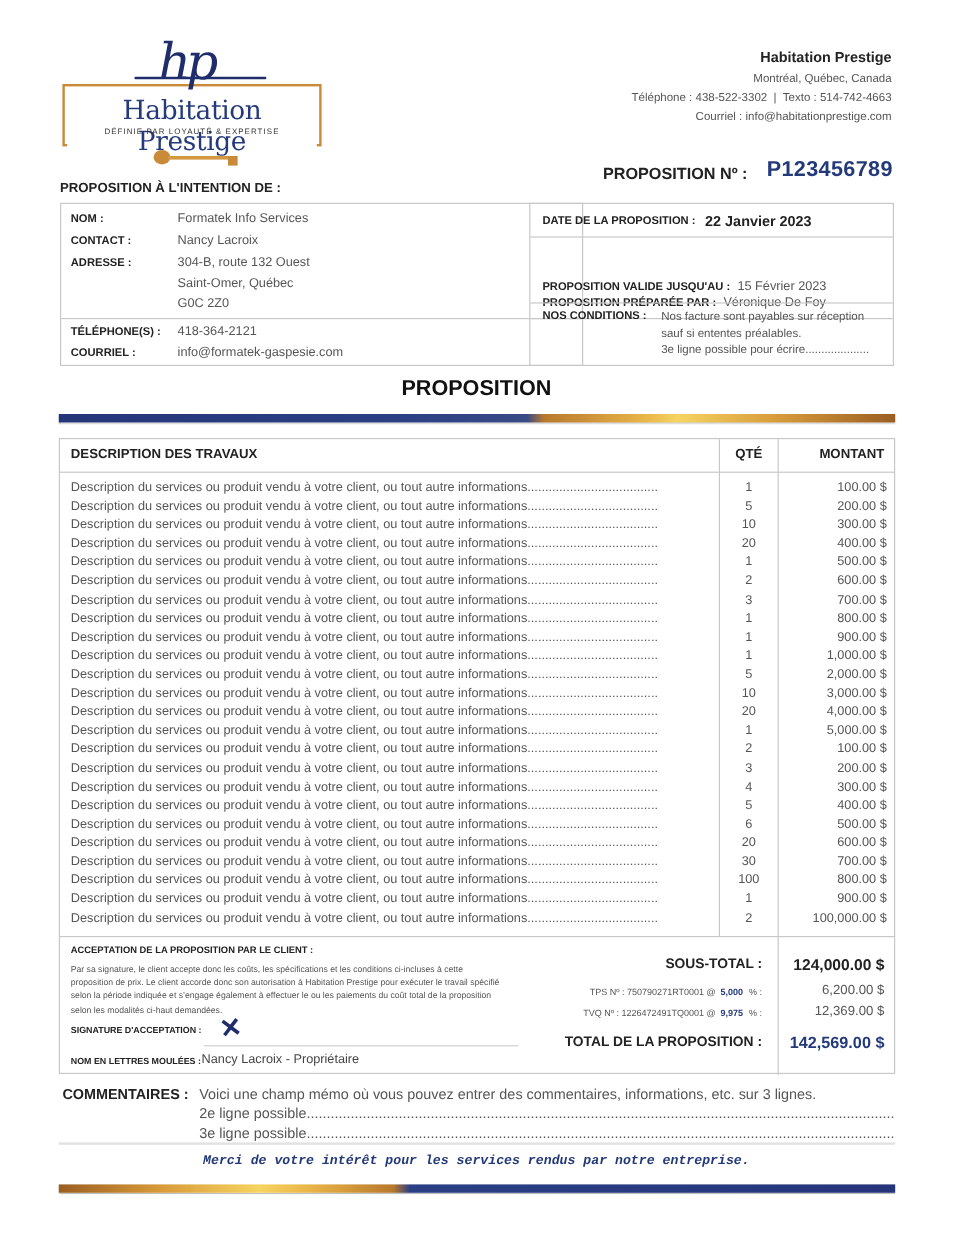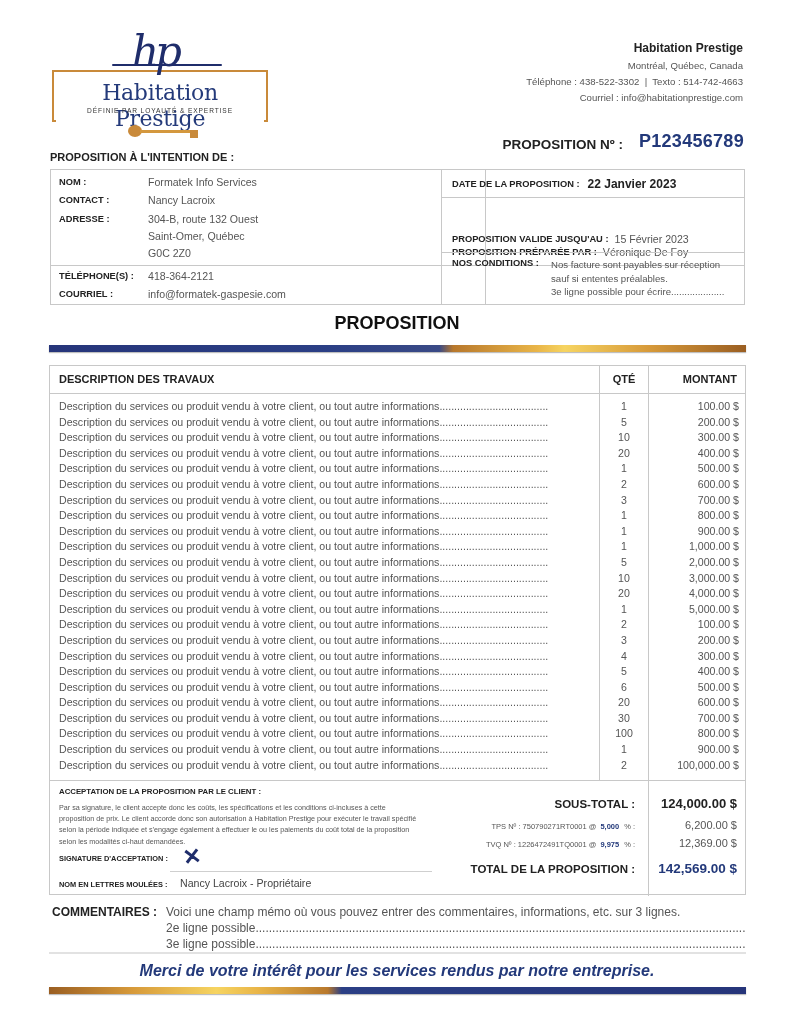--- a/index.html
+++ b/index.html
@@ -69,38 +69,38 @@
   .row .q { position:absolute; left: 550px; width: 48px; text-align: center; }
   .row .m { position:absolute; right: 8px; text-align: right; }
 
   
   .acc-title { position:absolute; left: 9px; top: 421px; font-weight: bold; font-size: 7.8px; color: #222; }
   .acc-text { position:absolute; left: 9px; top: 436px; width: 362px; font-size: 7.2px; line-height: 11.2px; color: #555; }
   .sig-lbl { position:absolute; left: 9px; top: 488px; font-weight: bold; font-size: 7.4px; color: #222; }
   .sig-x { position:absolute; left: 133px; top: 480px; font-size: 22px; font-weight: bold; color: #1f2d6b; transform: rotate(-8deg); line-height: 22px; }
   .sig-line { position:absolute; left: 120px; top: 505px; width: 262px; border-top: 1px solid #cfcfcf; }
   .name-lbl { position:absolute; left: 9px; top: 514px; font-weight: bold; font-size: 7.4px; color: #222; }
-  .name-val { position:absolute; left: 130px; top: 511px; font-size: 10.6px; color: #444; }
+  .name-val { position:absolute; left: 118px; top: 511px; font-size: 10.6px; color: #444; }
 
   
   .tot-lbl { position:absolute; right: 110px; text-align: right; white-space: nowrap; }
   .tot-val { position:absolute; right: 8px; text-align: right; white-space: nowrap; }
   .big-lbl { font-weight: bold; font-size: 11.5px; color: #222; }
   .small-lbl { font-size: 7.5px; color: #555; }
   .small-lbl b { color: #23397a; margin-left: 4px; margin-right: 5px; }
   .sub-val { font-weight: bold; font-size: 13px; color: #222; }
   .tax-val { font-size: 11px; color: #555; }
   .grand-val { font-weight: bold; font-size: 13.5px; color: #23397a; }
 
   
   .com-lbl { left: 52px; top: 905px; font-weight: bold; font-size: 12px; color: #222; }
   .com-lines { left: 166px; top: 905px; width: 580px; font-size: 12px; color: #555; line-height: 15.8px; }
   .com-lines .ln { white-space: nowrap; overflow: hidden; }
   .com-sep { left: 49px; top: 952px; width: 697px; border-top: 2px solid #e2e2e2; }
-  .thanks { left: 0; width: 794px; top: 962px; text-align: center; font-weight: bold; font-style: italic; font-size: 16px; color: #23397a; }
+  .thanks { left: 0; width: 794px; top: 962px; text-align: center; font-weight: bold; font-style: italic; font-size: 11px; color: #23397a; font-family: Liberation Mono, monospace; }
 </style>
 </head>
 <body>
 
 <div class="abs logo">
   <div class="logo-frame"></div>
   <div class="logo-swash"></div>
   <div class="logo-hp">hp</div>
   <div class="logo-name" style="background:#fff; left:6px; width:208px;">Habitation Prestige</div>
   <div class="logo-tag">DÉFINIE PAR LOYAUTÉ &amp; EXPERTISE</div>

